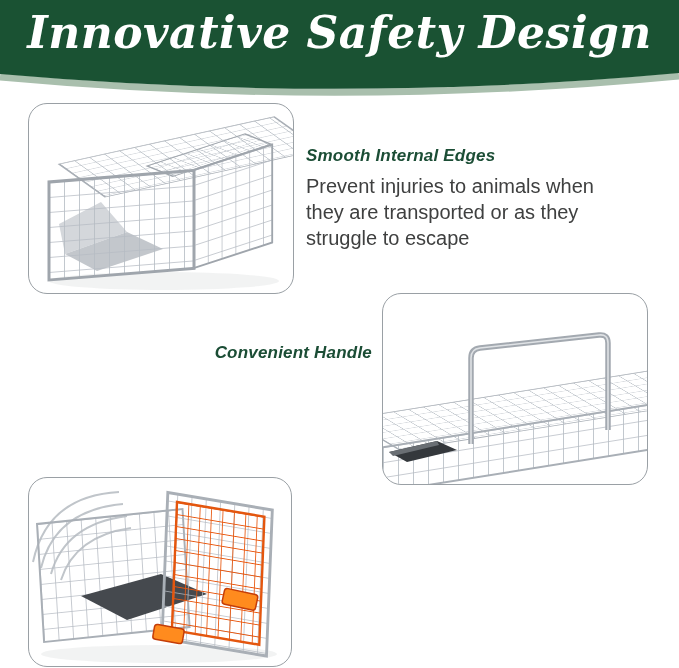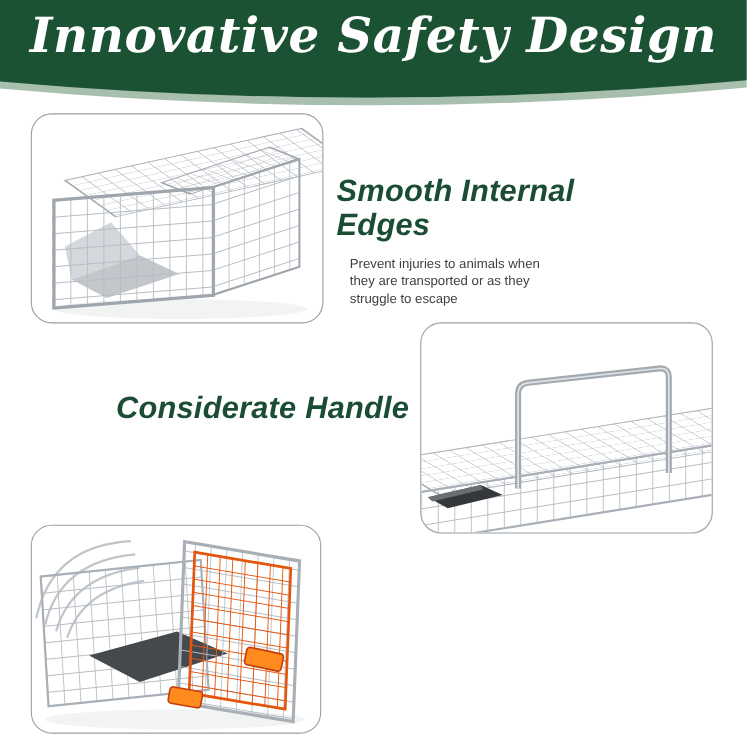--- a/index.html
+++ b/index.html
@@ -23,25 +23,25 @@
     overflow:hidden; background:#ffffff;
   }
   .card svg { display:block; width:100%; height:100%; }
   .card1 { left:28px;  top:103px; width:264px; height:189px; }
   .card2 { left:382px; top:293px; width:264px; height:190px; }
   .card3 { left:28px;  top:477px; width:262px; height:188px; }
 
   
   .tb { position:absolute; }
   .tb h2 {
-    margin:12px 0 7px 0; font-size:28px; font-style:italic; font-weight:bold;
+    margin:0 0 7px 0; font-size:17px; font-style:italic; font-weight:bold;
     color:#1b4d35; line-height:1.1; white-space:pre-line; letter-spacing:0.2px;
   }
   .tb p {
-    margin:12px; font-size:12px; line-height:1.3; color:#3f4040;
+    margin:0; font-size:20px; line-height:1.3; color:#3f4040;
     white-space:pre-line;
   }
   .t1 { left:306px; top:147px; width:300px; }
   .t2 { right:307px; top:344px; width:320px; text-align:right; }
   .t3 { left:306px; top:527px; width:310px; }
 </style>
 </head>
 <body>
 
 <div class="canvas">
@@ -86,21 +86,21 @@
     </svg>
   </div>
   <div class="tb t1">
     <h2>Smooth Internal Edges</h2>
     <p>Prevent injuries to animals when
 they are transported or as they
 struggle to escape</p>
   </div>
 
   <div class="tb t2">
-    <h2>Considerate Handle</h2>
+    <h2>Convenient Handle</h2>
   </div>
   <div class="card card2">
     <svg viewBox="0 0 264 190">
       <defs>
         <pattern id="g2" width="15" height="15" patternUnits="userSpaceOnUse">
           <path d="M15 0H0V15" fill="none" stroke="#b6bcc3" stroke-width="1.6"></path>
         </pattern>
       </defs>
 
       <g transform="matrix(1,-0.16,0.55,0.33,-35,125)">

